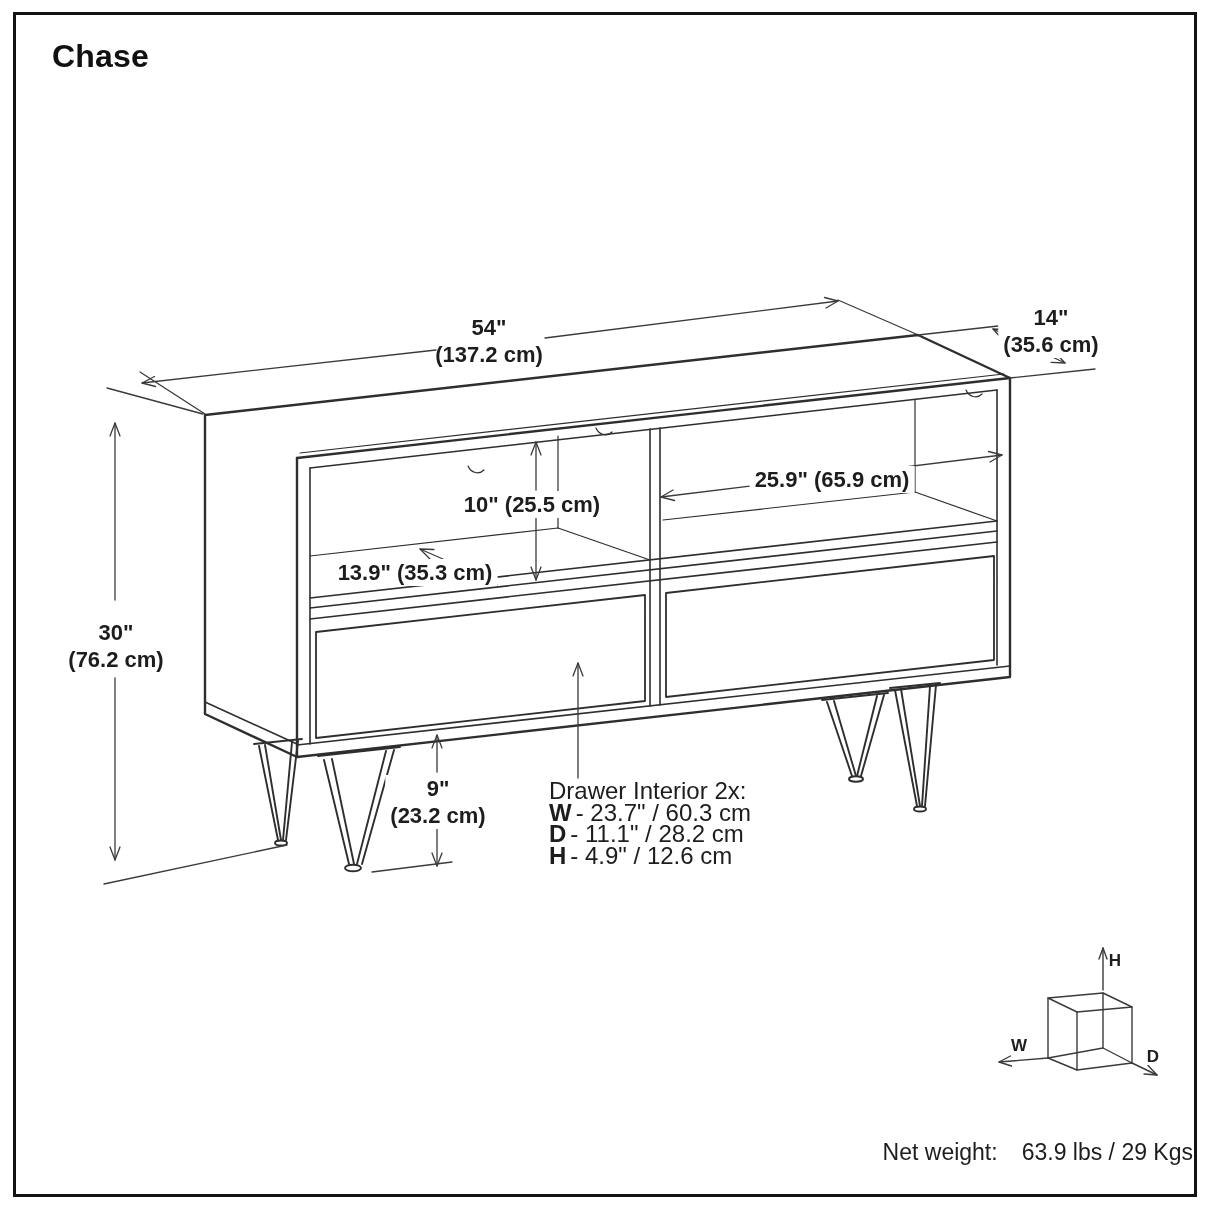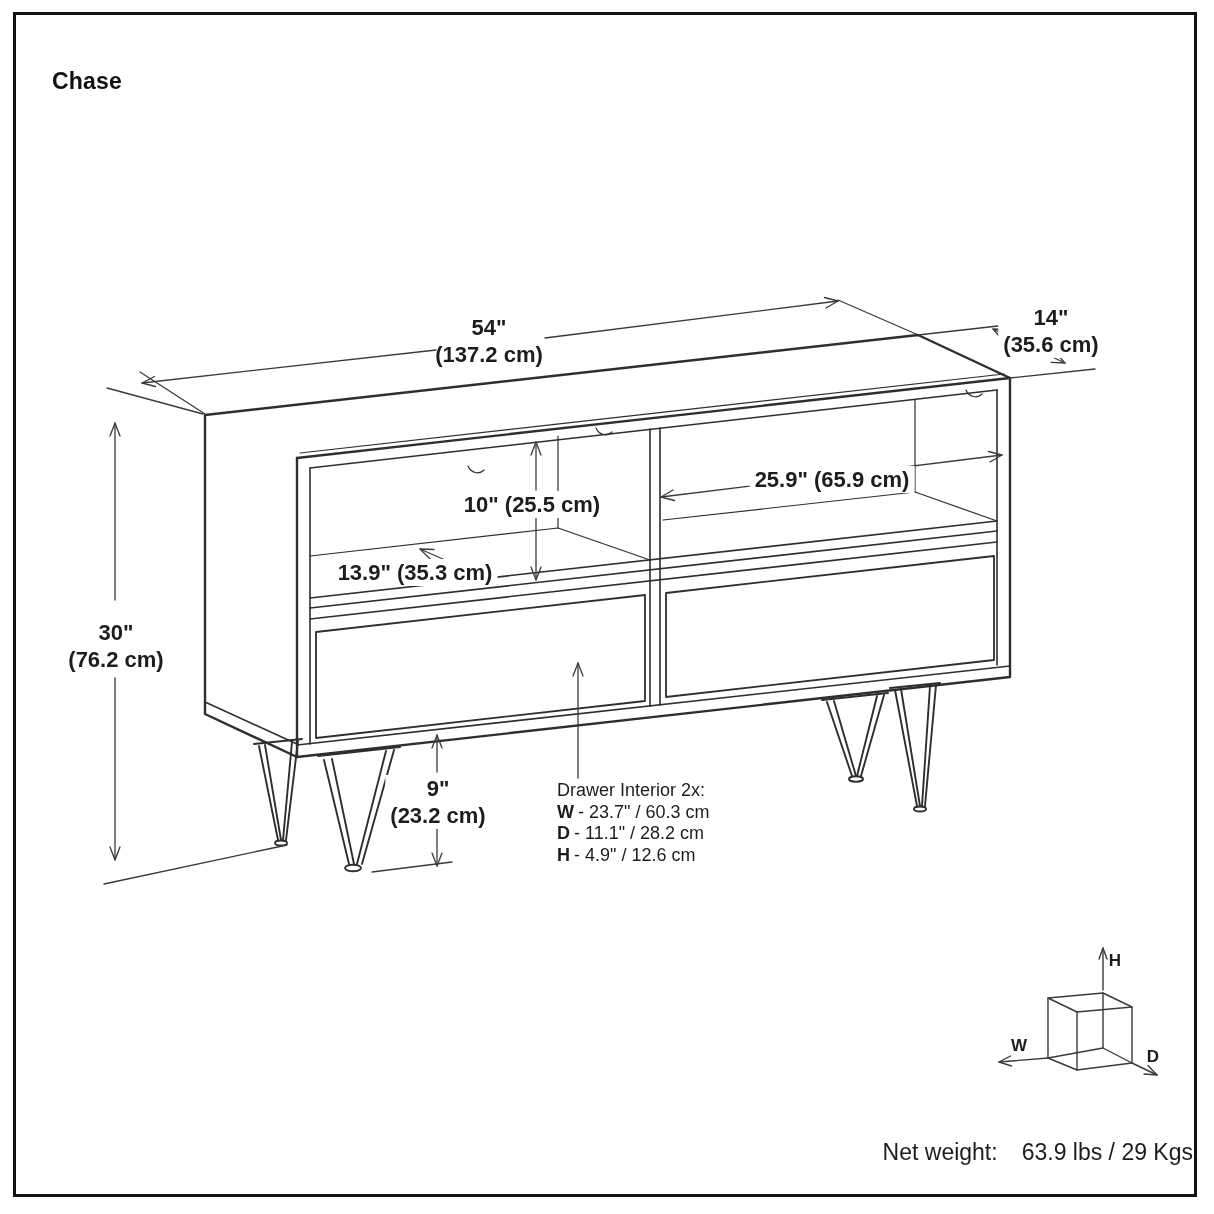--- a/index.html
+++ b/index.html
@@ -6,33 +6,33 @@
   .canvas{
     position:relative;width:1214px;height:1214px;background:#ffffff;
     font-family:"Liberation Sans",sans-serif;color:#1d1d1f;overflow:hidden;
   }
   .frame{
     position:absolute;left:13px;top:12px;width:1184px;height:1185px;
     border:3px solid #131313;box-sizing:border-box;
   }
   svg.drawing{position:absolute;left:0;top:0;}
   .title{
-    position:absolute;left:52px;top:53px;
-    font-size:23px;font-weight:700;line-height:56px;color:#111111;
+    position:absolute;left:52px;top:28px;
+    font-size:32px;font-weight:700;line-height:56px;color:#111111;
     letter-spacing:0.2px;
   }
   .dim{
     position:absolute;transform:translateX(-50%);
     text-align:center;font-weight:700;font-size:22px;line-height:27px;
     white-space:nowrap;color:#1d1d1f;
   }
   .bg{background:#ffffff;padding:0 5px;}
   .drawer-block{
     position:absolute;left:549px;top:780px;
-    font-size:18px;line-height:21.5px;white-space:nowrap;color:#1d1d1f;margin-left:8px;
+    font-size:24px;line-height:21.5px;white-space:nowrap;color:#1d1d1f;
   }
   .drawer-block .b{font-weight:700;}
   .drawer-block .v{margin-left:4px;}
   .netweight{
     position:absolute;right:21px;top:1139px;
     font-size:23px;white-space:nowrap;color:#1d1d1f;
   }
   .netweight .b{font-weight:400;}
   .netweight .v{margin-left:24px;}
   .cube-label{

